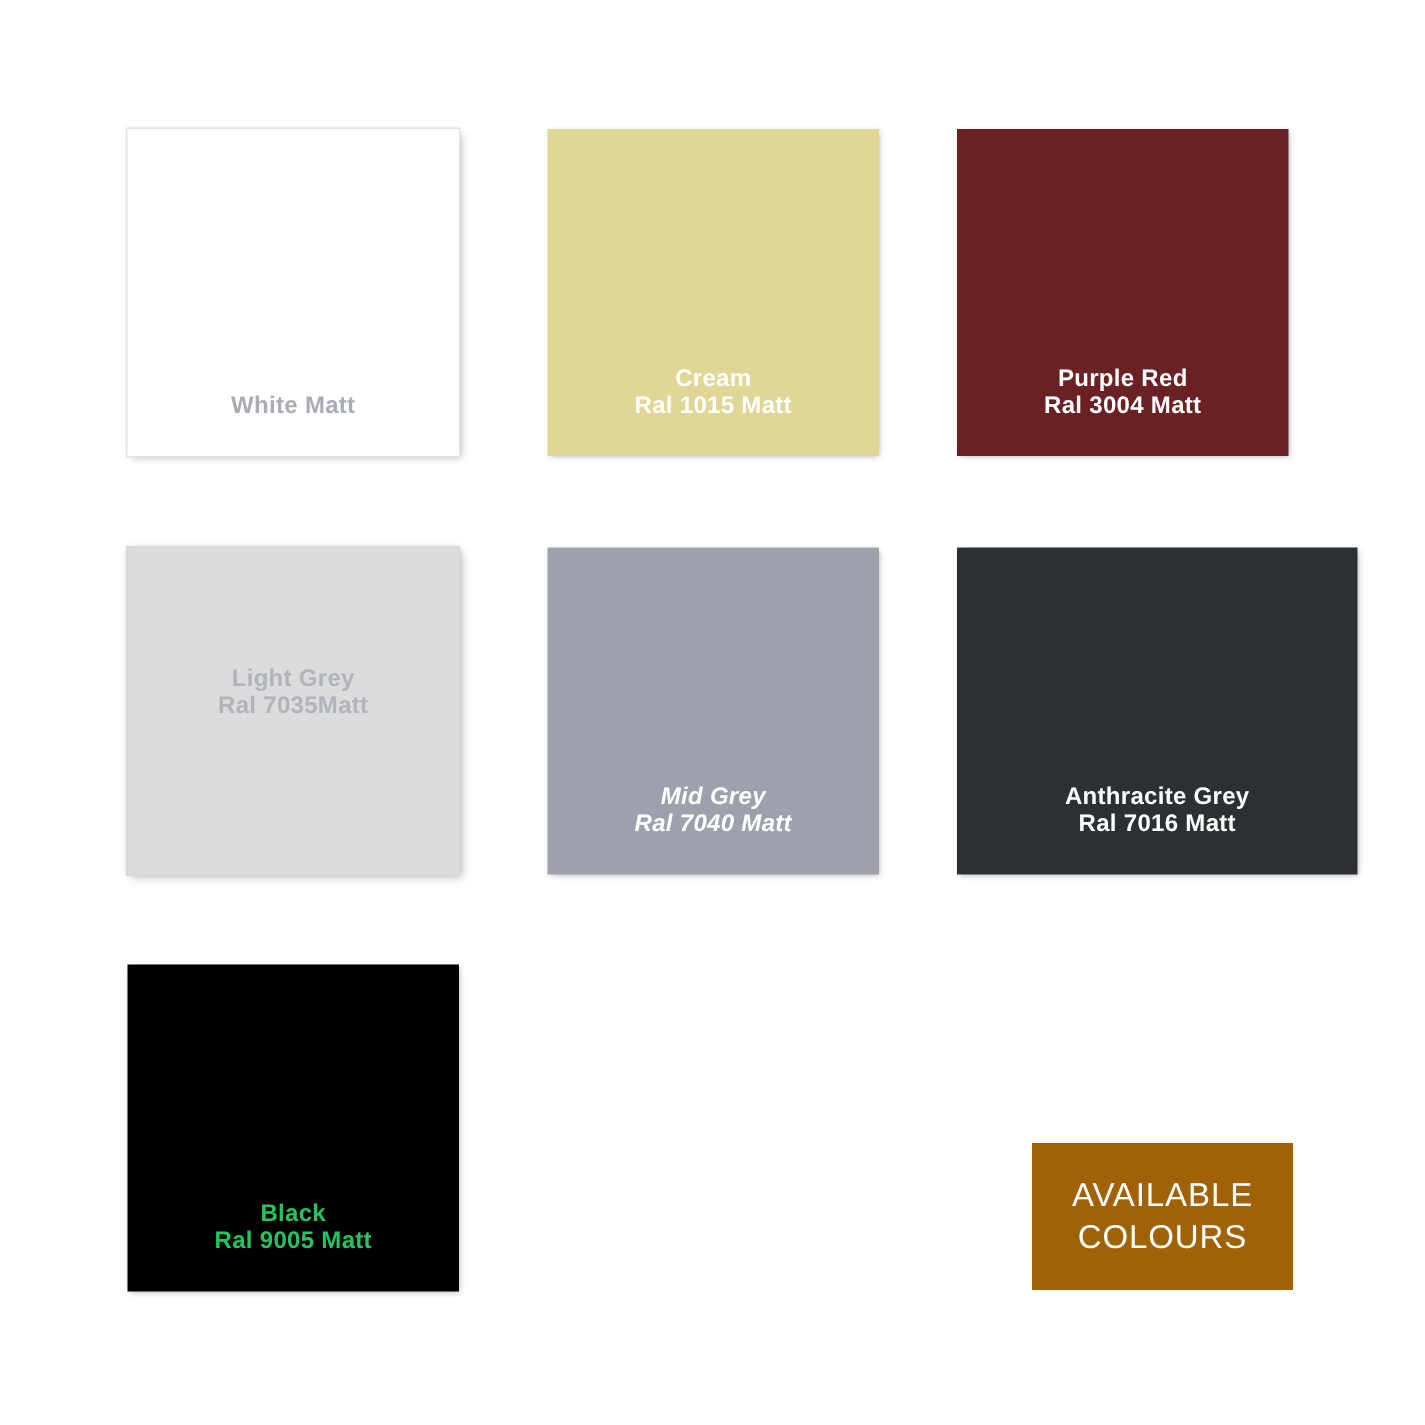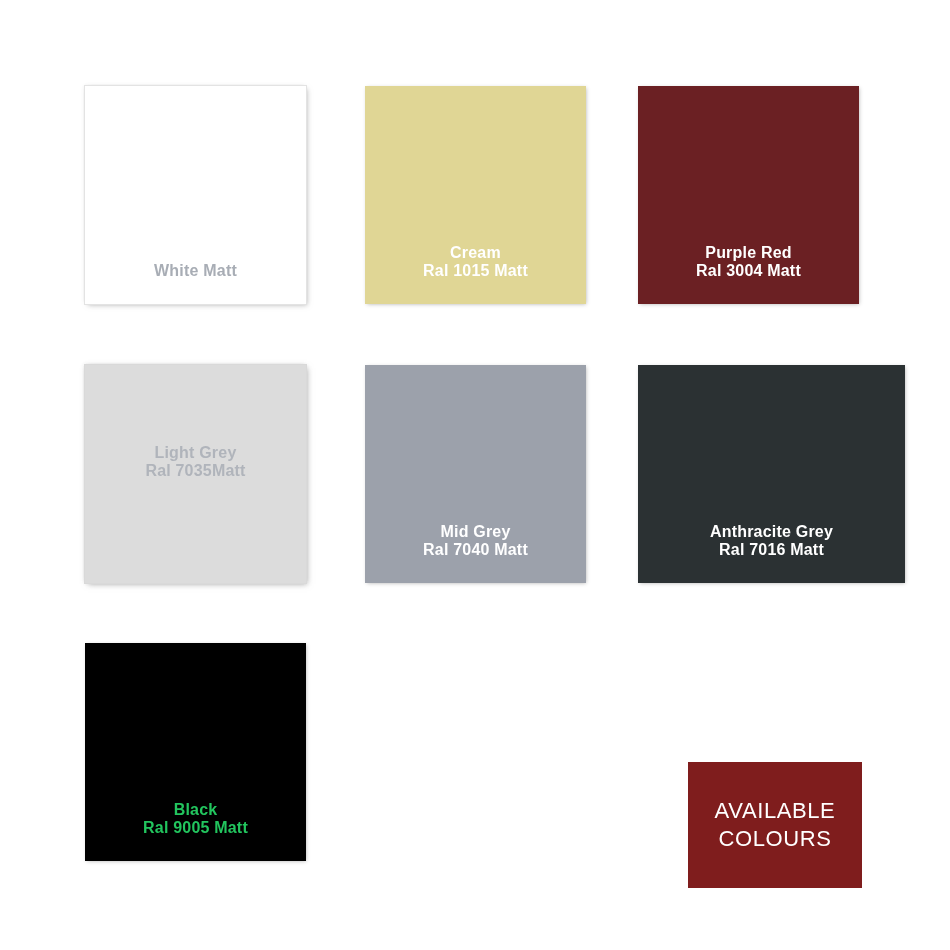--- a/index.html
+++ b/index.html
@@ -104,25 +104,25 @@
     </div>
     <div class="swatch framed-dark" style="left: 365px; top: 86px; width: 221px; height: 218px; background: rgb(224, 214, 149);">
       <div class="swatch-label" style="color: rgb(255, 255, 255);"><span class="label-line">Cream</span><span class="label-line">Ral 1015 Matt</span></div>
     </div>
     <div class="swatch framed-dark" style="left: 638px; top: 86px; width: 221px; height: 218px; background: rgb(107, 32, 35);">
       <div class="swatch-label" style="color: rgb(255, 255, 255);"><span class="label-line">Purple Red</span><span class="label-line">Ral 3004 Matt</span></div>
     </div>
     <div class="swatch framed-strong" style="left: 85px; top: 365px; width: 221px; height: 218px; background: rgb(220, 220, 220); justify-content: center;">
       <div class="swatch-label" style="color: rgb(176, 180, 187);"><span class="label-line">Light Grey</span><span class="label-line">Ral 7035Matt</span></div>
     </div>
-    <div class="swatch framed-dark" style="left: 365px; top: 365px; width: 221px; height: 218px; background: rgb(156, 161, 171);">
+    <div class="swatch framed-dark" style="left: 365px; top: 365px; width: 221px; height: 218px; background: rgb(156, 161, 171); font-style: italic;">
       <div class="swatch-label" style="color: rgb(255, 255, 255);"><span class="label-line">Mid Grey</span><span class="label-line">Ral 7040 Matt</span></div>
     </div>
     <div class="swatch framed-dark" style="left: 638px; top: 365px; width: 267px; height: 218px; background: rgb(43, 49, 51);">
       <div class="swatch-label" style="color: rgb(255, 255, 255);"><span class="label-line">Anthracite Grey</span><span class="label-line">Ral 7016 Matt</span></div>
     </div>
     <div class="swatch framed-dark" style="left: 85px; top: 643px; width: 221px; height: 218px; background: rgb(0, 0, 0);">
       <div class="swatch-label" style="color: #22c55e;"><span class="label-line">Black</span><span class="label-line">Ral 9005 Matt</span></div>
     </div>
-    <div class="available-plate" style="left: 688px; top: 762px; width: 174px; height: 126px; background: #7f1d1d;">
+    <div class="available-plate" style="left: 688px; top: 762px; width: 174px; height: 98px; background: #a16207;">
       <div class="available-text" style="color: rgb(255, 255, 255);"><span class="label-line" style="display: block;">AVAILABLE</span><span class="label-line" style="display: block;">COLOURS</span></div>
     </div>
   </div>
 
 </body></html>

